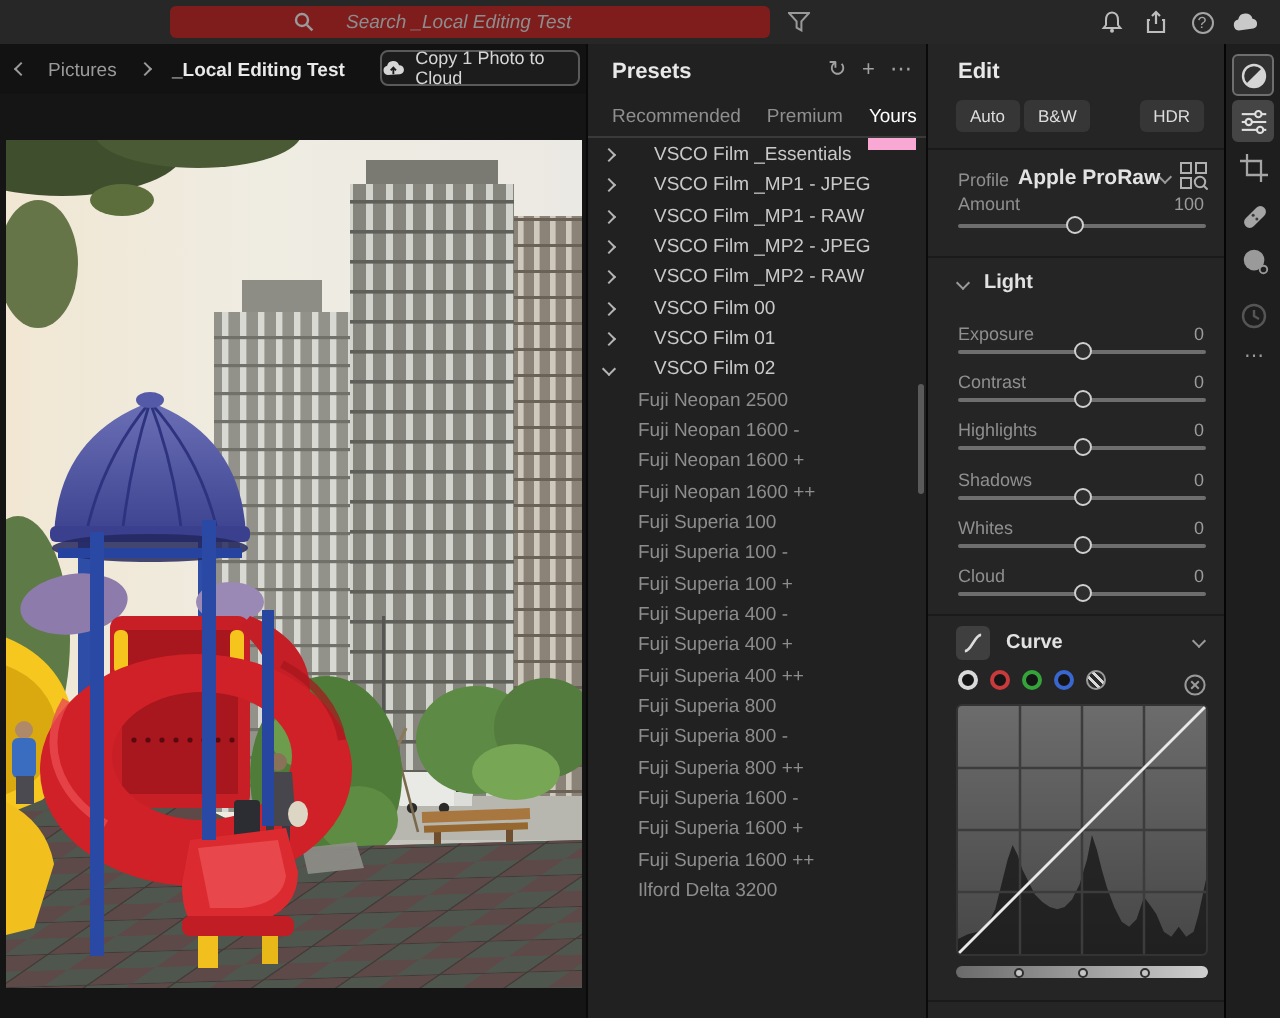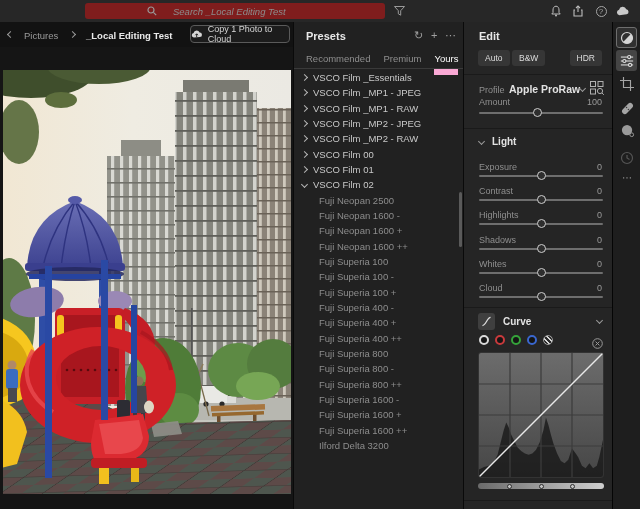--- a/index.html
+++ b/index.html
@@ -41,21 +41,21 @@
   
   .presets { position:absolute; left:293px; top:22px; width:170px; height:487px; background:#212121;
              border-left:1px solid #0a0a0a; overflow:hidden; }
   .p-title { position:absolute; left:12px; top:8px; font-size:11px; font-weight:bold; color:#e8e8e8; }
   .p-hicon { position:absolute; top:6px; color:#a0a0a0; font-size:11px; line-height:14px; }
   .p-tabs { position:absolute; left:12px; top:31px; display:flex; gap:13px; }
   .ptab { font-size:9.5px; color:#8f8f8f; padding-bottom:5px; }
   .ptab.active { color:#fff; border-bottom:6px solid #f9a8d4; }
   .p-divider { position:absolute; left:0; top:46px; width:100%; height:1px; background:#3a3a3a; }
   .plist { position:absolute; left:0; top:48px; right:0; bottom:0; overflow:hidden; }
-  .pgroup { height:15.33px; display:flex; align-items:center; padding-left:8px; gap:6px;
+  .pgroup { height:15.33px; display:flex; align-items:center; padding-left:8px; gap:20px;
             font-size:9.5px; color:#c9c9c9; }
   .pgroup .gchev { width:5px; height:5px; border-right:1.3px solid #b5b5b5; border-bottom:1.3px solid #b5b5b5;
                    transform:rotate(-45deg); flex:0 0 auto; }
   .pgroup.expanded .gchev { transform:rotate(45deg); }
   .pitem { height:15.33px; display:flex; align-items:center; padding-left:25px; font-size:9.5px; color:#8d8d8d; }
   .pscroll { position:absolute; right:1px; top:170px; width:3px; height:55px; background:#5a5a5a; border-radius:2px; }
 
   
   .edit { position:absolute; left:463px; top:22px; width:149px; height:487px; background:#252525;
           border-left:1px solid #0a0a0a; overflow:hidden; }

